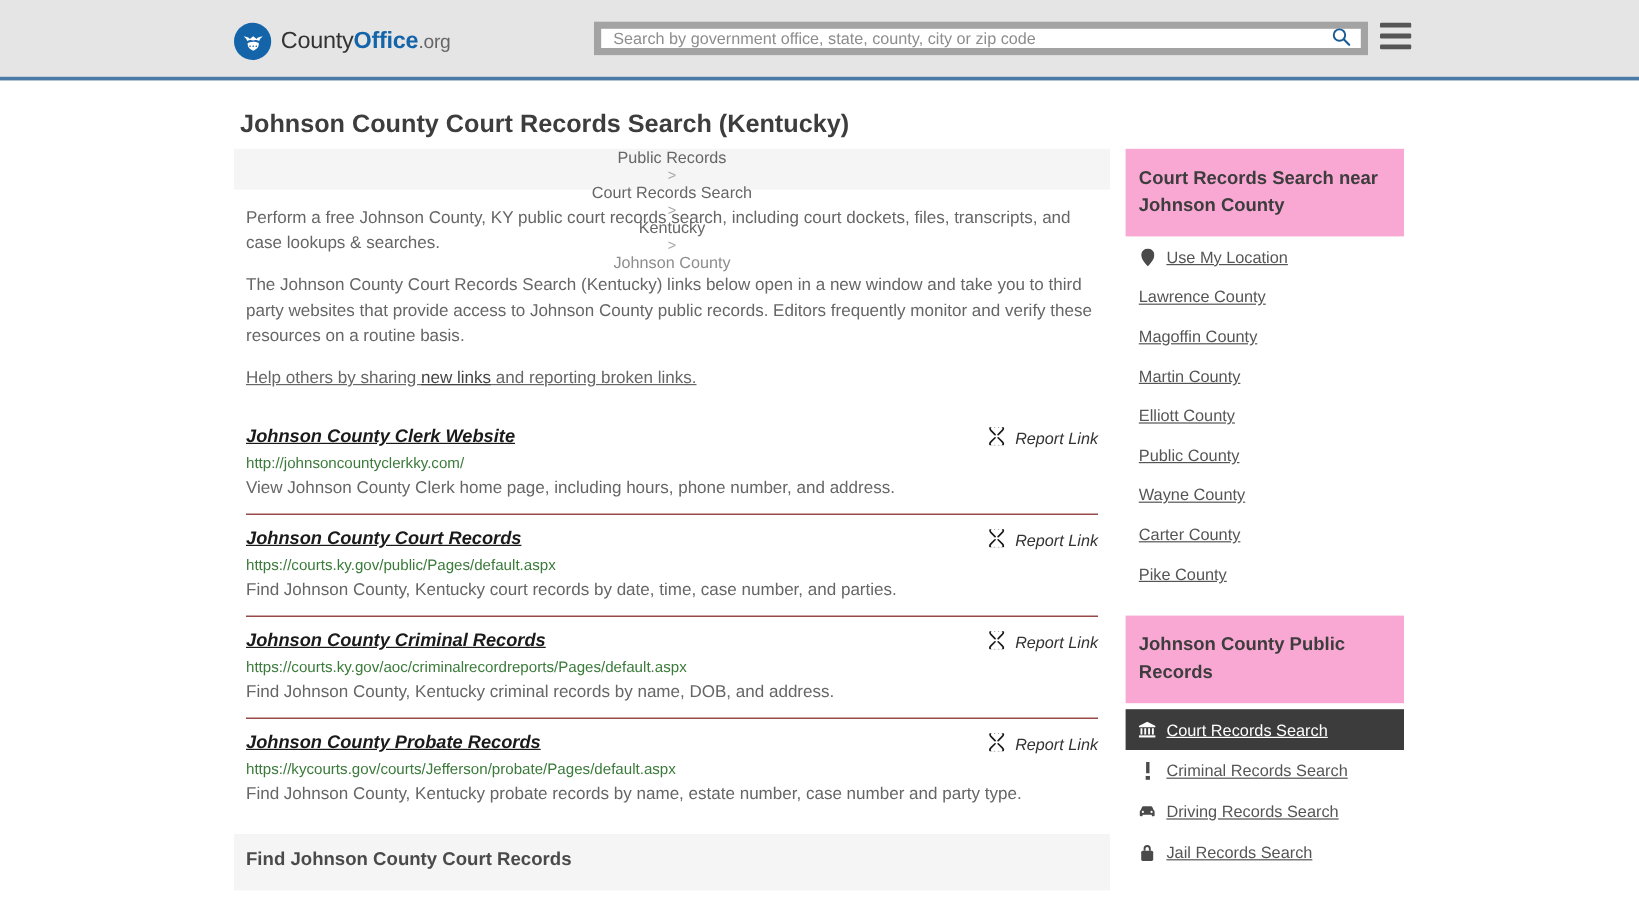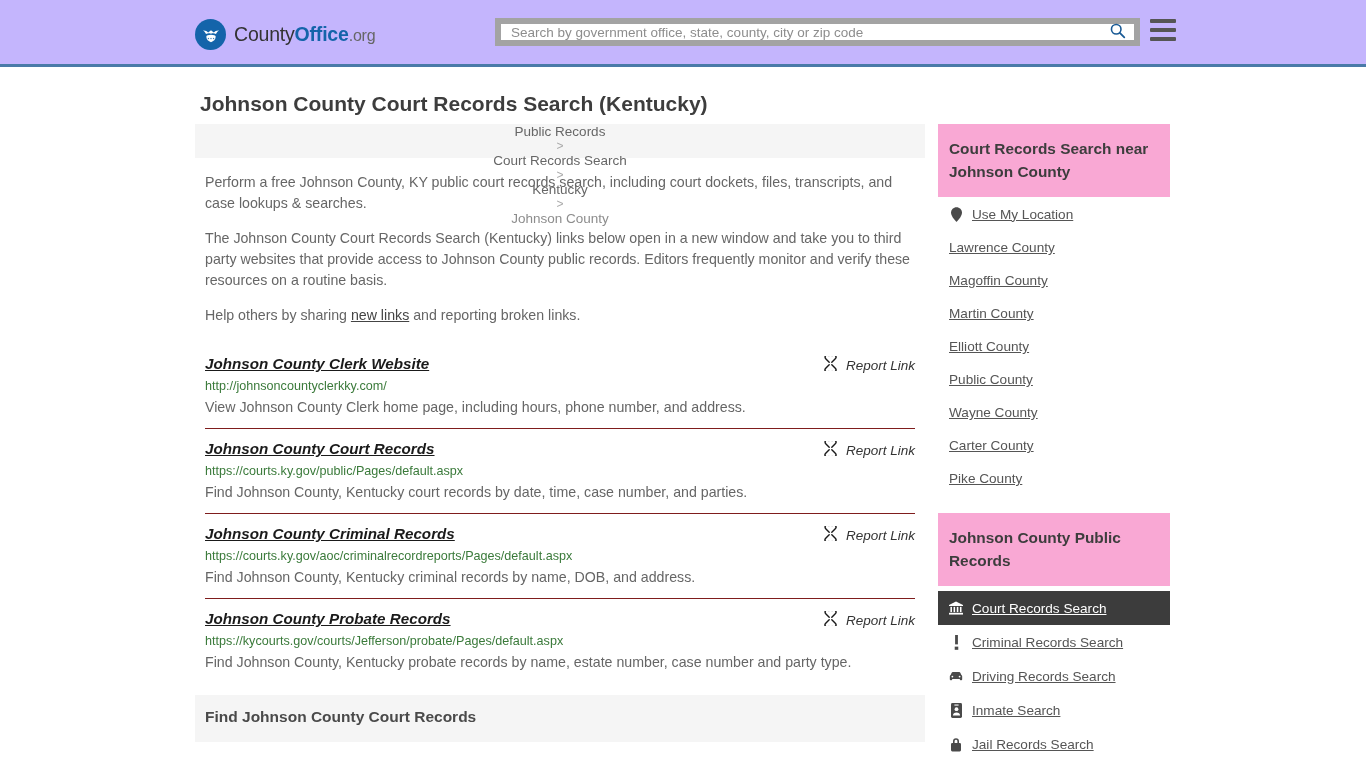--- a/index.html
+++ b/index.html
@@ -8,21 +8,21 @@
     width: 1366px; height: 768px;
     overflow: hidden;
     background: #ffffff;
     font-family: "Liberation Sans", sans-serif;
   }
 
   
   .site-header {
     width: 1366px;
     height: 67px;
-    background: #c4b5fd;
+    background: #e5e5e5;
     border-bottom: 3px solid #4a7aa8;
     position: relative;
   }
   .logo-wrap {
     position: absolute;
     left: 195px; top: 19px;
     display: flex; align-items: center; gap: 8px;
   }
   .logo-badge {
     width: 31px; height: 31px;
@@ -129,21 +129,21 @@
   .intro {
     padding: 0 10px;
     margin-top: 14px;
   }
   .intro p {
     margin: 0 0 14px 0;
     font-size: 14.2px;
     line-height: 21px;
     color: #666666;
   }
-  .intro p:last-child { margin-bottom: 16px; }
+  .intro p:last-child { margin-bottom: 16px; text-decoration: underline; }
   .intro a {
     color: #444444;
     text-decoration: underline;
     font-weight: normal;
   }
 
   
   .link-list { margin-top: 18px; padding: 0 10px; }
   .link-entry {
     border-top: 1px solid #7f1d1d;
@@ -441,31 +441,20 @@
             <svg width="16" height="11" viewBox="0 0 17 11">
               <path d="M3.1 1.1C3.4.4 4 0 4.7 0h7.6c.7 0 1.3.4 1.6 1.1l1.1 2.6c.6.3 1 .9 1 1.6V9c0 .6-.4 1-1 1h-.9c-.6 0-1-.4-1-1v-.5H3.9V9c0 .6-.5 1-1 1H2c-.6 0-1-.4-1-1V5.3c0-.7.4-1.3 1-1.6l1.1-2.6z" fill="#4a4a4a"></path>
               <circle cx="4.1" cy="5.6" r="1.1" fill="#ffffff"></circle>
               <circle cx="12.9" cy="5.6" r="1.1" fill="#ffffff"></circle>
             </svg>
           </span>
           <a href="#">Driving Records Search</a>
         </li>
         <li class="aside-item">
           <span class="ico">
-            <svg width="11" height="15" viewBox="0 0 11 15">
-              <rect x="0" y="0" width="11" height="15" rx="1.4" fill="#4a4a4a"></rect>
-              <rect x="3.4" y="1.5" width="4.2" height="1.1" fill="#ffffff"></rect>
-              <circle cx="5.5" cy="6.2" r="1.9" fill="#ffffff"></circle>
-              <path d="M1.9 12.6c0-2 1.6-3.1 3.6-3.1s3.6 1.1 3.6 3.1H1.9z" fill="#ffffff"></path>
-            </svg>
-          </span>
-          <a href="#">Inmate Search</a>
-        </li>
-        <li class="aside-item">
-          <span class="ico">
             <svg width="12" height="15" viewBox="0 0 12 15">
               <path d="M3 6V4.2a3 3 0 0 1 6 0V6h-1.6V4.2a1.4 1.4 0 0 0-2.8 0V6H3z" fill="#4a4a4a"></path>
               <rect x="1" y="6" width="10" height="8.4" rx="1.3" fill="#4a4a4a"></rect>
             </svg>
           </span>
           <a href="#">Jail Records Search</a>
         </li>
       </ul>
   </aside>
 </div>

